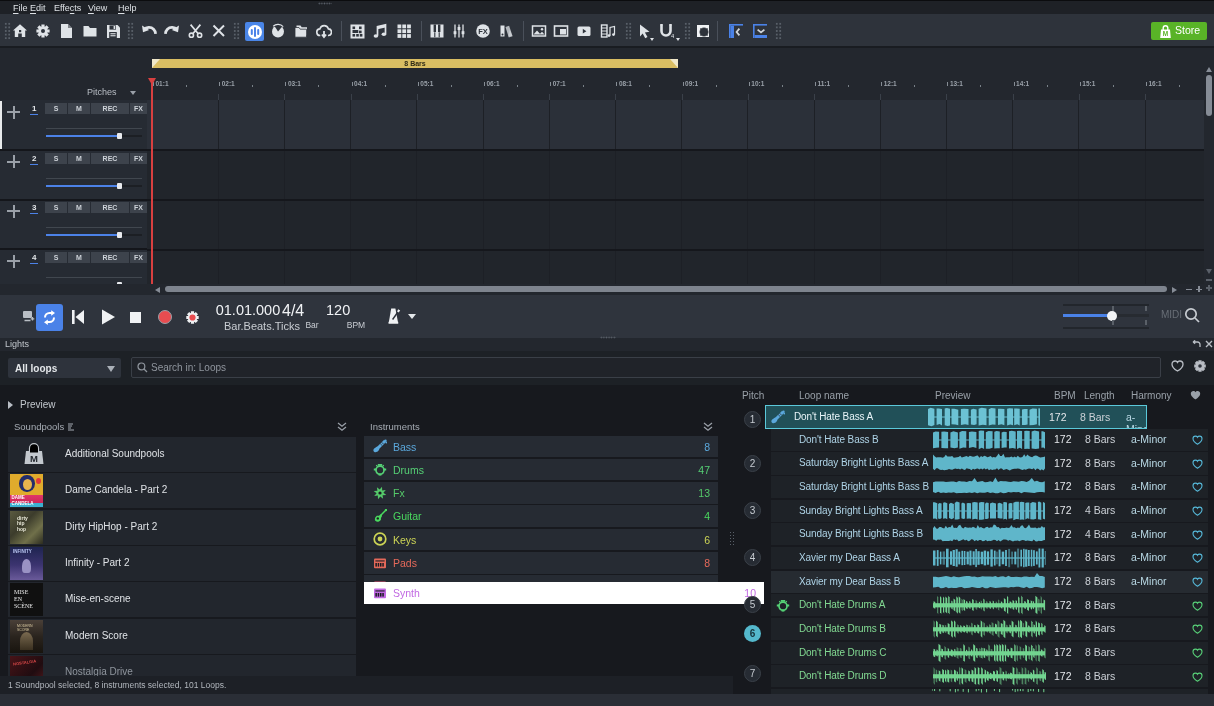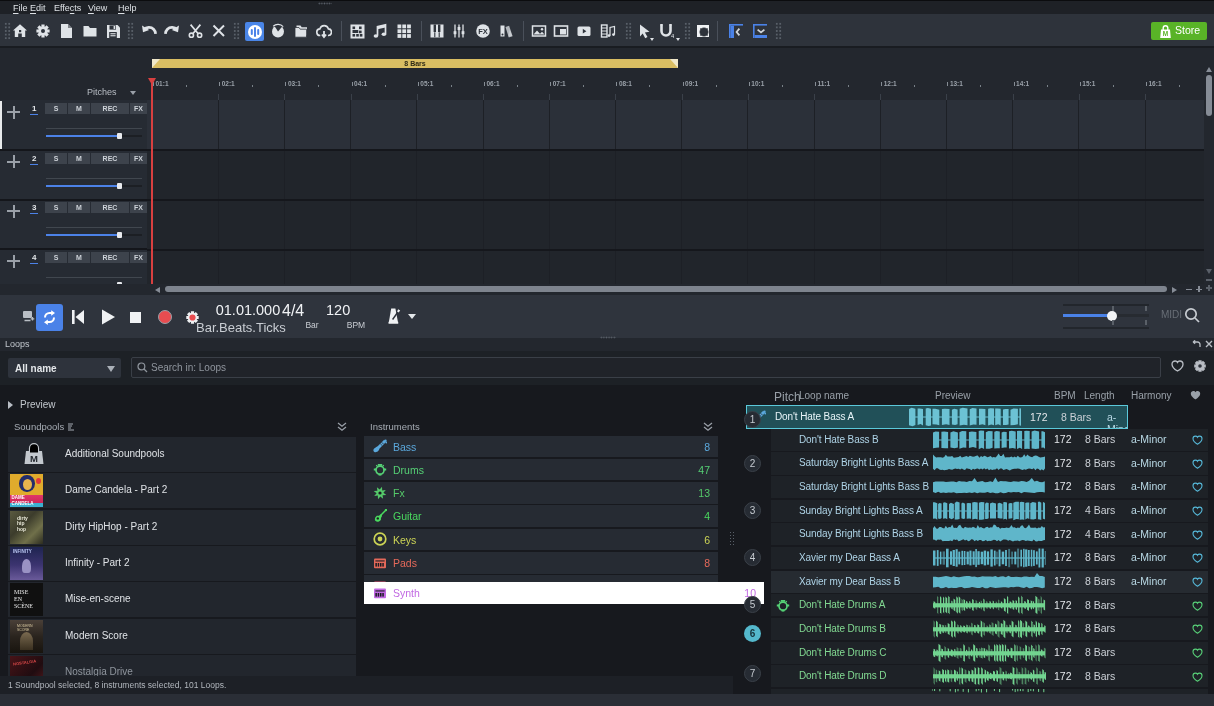--- a/index.html
+++ b/index.html
@@ -379,21 +379,21 @@
         <path d="M2 0.5l13 7.5L2 15.5z" fill="#f0f2f4"></path>
       </svg>
 <div class="abs" style="left:130px;top:17px;width:11px;height:11px;background:#f0f2f4"></div>
 <div class="abs" style="left:158px;top:15px;width:14px;height:14px;border-radius:50%;background:#e84c50;border:1.3px solid #99a0a8"></div>
 <svg class="abs" style="left:185px;top:15px" width="15" height="15" viewBox="0 0 15 15">
         <circle cx="7.5" cy="7.5" r="4.6" fill="#eef0f2"></circle>
         <path d="M7.5 7.5L13.70 7.50M7.5 7.5L11.88 11.88M7.5 7.5L7.50 13.70M7.5 7.5L3.12 11.88M7.5 7.5L1.30 7.50M7.5 7.5L3.12 3.12M7.5 7.5L7.50 1.30M7.5 7.5L11.88 3.12" stroke="#eef0f2" stroke-width="3.2"></path>
         <circle cx="7.5" cy="7.5" r="3.1" fill="#e84c50"></circle>
       </svg>
 <div class="abs" style="left:196px;top:7px;width:104px;text-align:center;font-size:14.5px;color:#f0f2f5">01.01.000</div>
-<div class="abs" style="left:196px;top:25px;width:104px;text-align:left;font-size:13px;color:#c9cdd3">Bar.Beats.Ticks</div>
+<div class="abs" style="left:196px;top:25px;width:104px;text-align:right;font-size:11px;color:#c9cdd3">Bar.Beats.Ticks</div>
 <div class="abs" style="left:282px;top:7px;width:60px;text-align:left;font-size:16px;color:#f0f2f5">4/4</div>
 <div class="abs" style="left:282px;top:25px;width:60px;text-align:center;font-size:8.5px;color:#c9cdd3">Bar</div>
 <div class="abs" style="left:326px;top:7px;width:60px;text-align:left;font-size:14.5px;color:#f0f2f5">120</div>
 <div class="abs" style="left:326px;top:25px;width:60px;text-align:center;font-size:8.5px;color:#c9cdd3">BPM</div>
 <svg class="abs" style="left:386px;top:12px" width="15" height="19" viewBox="0 0 15 19">
         <path d="M5.2 1.5h4.2L12.2 16.5H2.6z" fill="#f0f2f4"></path>
         <path d="M6.6 12.5L12.6 4" stroke="#2c313a" stroke-width="1.4"></path>
         <path d="M12.2 2.2l2 1.4-1.6 2-1.5-1z" fill="#f0f2f4"></path>
         <rect x="2.6" y="14.8" width="9.6" height="1.7" fill="#f0f2f4"></rect>
       </svg>
@@ -407,32 +407,32 @@
 <div class="abs" style="left:1112px;top:25px;width:1.5px;height:5px;background:#5a6068"></div>
 <div class="abs" style="left:1145px;top:10.5px;width:1.5px;height:5px;background:#5a6068"></div>
 <div class="abs" style="left:1145px;top:25px;width:1.5px;height:5px;background:#5a6068"></div>
 <div class="abs" style="left:1161px;top:14px;font-size:10px;color:#686e76">MIDI</div>
 <svg class="abs" style="left:1184px;top:12px" width="17" height="17" viewBox="0 0 17 17">
         <circle cx="7" cy="7" r="5.2" stroke="#c8ccd2" stroke-width="1.7" fill="none"></circle>
         <path d="M11 11l4 4" stroke="#c8ccd2" stroke-width="1.7"></path>
       </svg>
 </div>
 <div class="abs" style="left:0;top:338px;width:1214px;height:13px;background:#23272e">
-<span class="abs" style="left:5px;top:1px;font-size:9px;color:#c2c7cd">Loops</span>
+<span class="abs" style="left:5px;top:1px;font-size:9px;color:#c2c7cd">Lights</span>
 <div class="abs" style="left:600px;top:-2px;width:16px;height:3px;background-image:radial-gradient(circle,#596069 0.8px,transparent 0.9px);background-size:2.6px 2.6px"></div>
 <svg class="abs" style="left:1192px;top:2px" width="9" height="8" viewBox="0 0 9 8">
         <path d="M8 7V4.5C8 3 7 2 5.5 2H1M1 2L3.2 0.4M1 2L3.2 3.6" stroke="#b8bdc4" stroke-width="1.3" fill="none"></path>
       </svg>
 <svg class="abs" style="left:1205px;top:2px" width="8" height="8" viewBox="0 0 8 8">
         <path d="M1 1l6 6M7 1L1 7" stroke="#b8bdc4" stroke-width="1.4"></path>
       </svg>
 </div>
 <div class="abs" style="left:0;top:351px;width:1214px;height:34px;background:#1d2126">
 <div class="abs" style="left:8px;top:7px;width:113px;height:20px;background:#2e333c;border-radius:2px"></div>
-<span class="abs" style="left:15px;top:12px;font-size:10px;font-weight:bold;color:#e4e7ea">All name</span>
+<span class="abs" style="left:15px;top:12px;font-size:10px;font-weight:bold;color:#e4e7ea">All loops</span>
 <div class="abs" style="left:107px;top:15px;width:0;height:0;border-left:4.5px solid transparent;border-right:4.5px solid transparent;border-top:6px solid #aab0b8"></div>
 <div class="abs" style="left:131px;top:6px;width:1030px;height:21px;background:#202329;border:1px solid #3a3f47;border-radius:2px"></div>
 <svg class="abs" style="left:137px;top:11px" width="11" height="11" viewBox="0 0 11 11">
         <circle cx="4.4" cy="4.4" r="3.4" stroke="#8f959d" stroke-width="1.2" fill="none"></circle>
         <path d="M7 7l3 3" stroke="#8f959d" stroke-width="1.2"></path>
       </svg>
 <span class="abs" style="left:151px;top:11px;font-size:10px;color:#8f959d">Search in: Loops</span>
 <svg class="abs" style="left:1171px;top:9px" width="13" height="12" viewBox="0 0 13 12">
         <path d="M6.5 11S1 7.8 1 4.2C1 2.2 2.6 1 4.2 1 5.3 1 6.1 1.6 6.5 2.4 6.9 1.6 7.7 1 8.8 1 10.4 1 12 2.2 12 4.2 12 7.8 6.5 11 6.5 11z" stroke="#b8bdc4" stroke-width="1.3" fill="none"></path>
       </svg>
@@ -584,30 +584,30 @@
           <rect x="2.4" y="4" width="9.2" height="1.8" fill="#1a1d22" opacity="0.6"></rect>
           <rect x="2.4" y="7" width="1.5" height="3.6" fill="#1a1d22"></rect>
           <rect x="4.699999999999999" y="7" width="1.5" height="3.6" fill="#1a1d22"></rect>
           <rect x="7.0" y="7" width="1.5" height="3.6" fill="#1a1d22"></rect>
           <rect x="9.299999999999999" y="7" width="1.5" height="3.6" fill="#1a1d22"></rect>
         </svg>
 <span class="abs" style="left:29px;top:5px;font-size:10.5px;color:#c168e2">Synth</span>
 <span class="abs" style="right:8px;top:5px;font-size:10.5px;color:#c168e2">10</span>
 </div>
 <div class="abs" style="left:729px;top:146px;width:6px;height:16px;background-image:radial-gradient(circle,#596069 0.9px,transparent 1px);background-size:3px 3px"></div>
-<span class="abs" style="left:774px;top:5px;font-size:12px;color:#99a0a8">Pitch</span>
+<span class="abs" style="left:742px;top:5px;font-size:10px;color:#99a0a8">Pitch</span>
 <span class="abs" style="left:799px;top:5px;font-size:10px;color:#99a0a8">Loop name</span>
 <span class="abs" style="left:935px;top:5px;font-size:10px;color:#99a0a8">Preview</span>
 <span class="abs" style="left:1054px;top:5px;font-size:10px;color:#99a0a8">BPM</span>
 <span class="abs" style="left:1084px;top:5px;font-size:10px;color:#99a0a8">Length</span>
 <span class="abs" style="left:1131px;top:5px;font-size:10px;color:#99a0a8">Harmony</span>
 <svg class="abs" style="left:1190px;top:5px" width="11" height="10" viewBox="0 0 11 10">
         <path d="M5.5 9.5S0.8 6.8 0.8 3.8C0.8 2 2.1 1 3.4 1 4.3 1 5.1 1.5 5.5 2.2 5.9 1.5 6.7 1 7.6 1 8.9 1 10.2 2 10.2 3.8 10.2 6.8 5.5 9.5 5.5 9.5z" fill="#99a0a8"></path>
       </svg>
-<div class="abs" style="left:746px;top:20.0px;width:382px;height:23.5px;background:#215058;border:1px solid #5bc9da;overflow:hidden">
+<div class="abs" style="left:765px;top:20.0px;width:382px;height:23.5px;background:#215058;border:1px solid #5bc9da;overflow:hidden">
 <svg class="abs" style="left:5px;top:4px" width="14" height="14" viewBox="0 0 14 14">
           <path d="M11.2 0.8l2 2-7.6 7.8-2.2-2.2z" fill="#5ba8dc"></path>
           <path d="M5.6 8.4c.8.8.9 1.9.2 2.9-.5.8-1.5 1.6-2.5 1.8-1.2.2-2.4-.2-2.8-1.2-.3-.9 0-1.8.7-2.5.9-.9 2-1.2 2.9-2z" fill="#5ba8dc"></path>
           <circle cx="12.6" cy="1.6" r="1.1" fill="#5ba8dc"></circle>
           <circle cx="13.4" cy="3.4" r="1" fill="#5ba8dc"></circle>
           <path d="M8.6 3.2l1.8 1.8M7.2 4.6L9 6.4" stroke="#222" stroke-width="0.7"></path>
         </svg>
 <span class="abs" style="left:28px;top:5px;font-size:10px;letter-spacing:-0.1px;color:#e8f4f8">Don't Hate Bass A</span>
 <svg class="abs" width="114" height="20" style="left:161px;top:1px">
           <rect x="1" y="9.5" width="112" height="1" fill="#6cc2d4"></rect>

